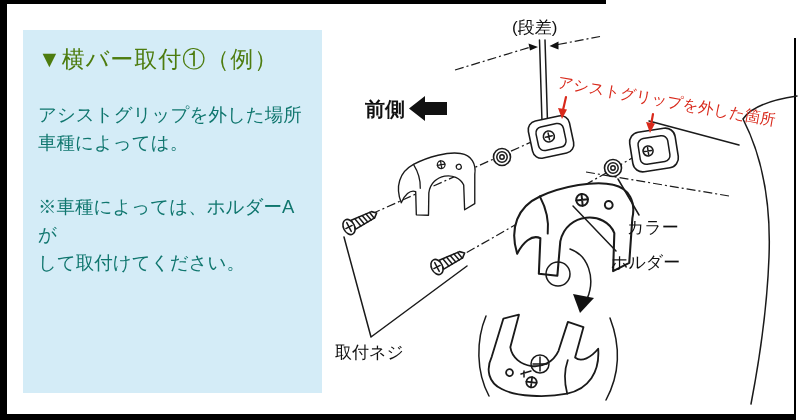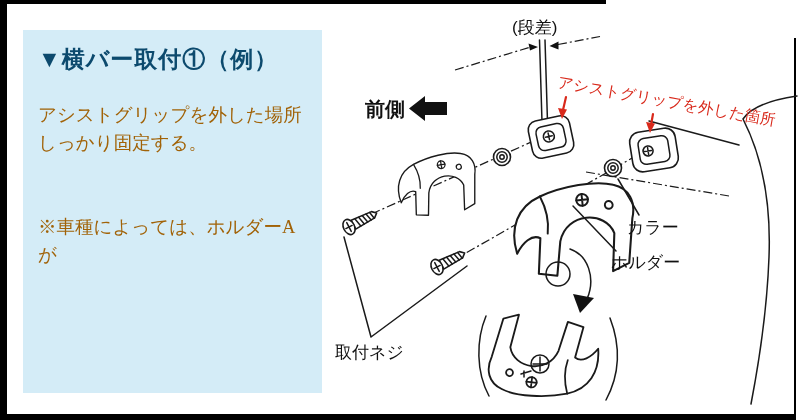--- a/index.html
+++ b/index.html
@@ -13,25 +13,25 @@
   .frame-left{left:0;top:0;width:7px;height:420px;}
   .frame-bottom{left:0;top:414px;width:794px;height:6px;}
   .frame-right{left:794px;top:38px;width:2px;height:382px;}
 
   
   .panel{
     position:absolute;left:23px;top:30px;width:299px;height:363px;
     background:#d4ecf7;box-sizing:border-box;padding:10px 10px 0 15px;
   }
   .panel-title{
-    font-size:23px;font-weight:bold;letter-spacing:1px;margin:4px 0 0 0;color:#0c4a6e;
+    font-size:23px;font-weight:normal;letter-spacing:1px;margin:4px 0 0 0;color:#4d7c0f;
   }
-  .para{font-size:18.5px;line-height:28px;color:#a16207;font-family:Liberation Serif, serif;}
+  .para{font-size:18.5px;line-height:28px;color:#0f766e;}
   .para-1{margin-top:26px;}
-  .para-2{margin-top:56px;}
+  .para-2{margin-top:36px;}
 
   
   svg.diagram{position:absolute;left:0;top:0;}
   .ink{stroke:#1a1a1a;fill:none;stroke-width:1.5;stroke-linecap:round;stroke-linejoin:round;}
   .ink-fill{stroke:#1a1a1a;fill:#ffffff;stroke-width:1.6;stroke-linejoin:round;}
   .dashdot{stroke:#1a1a1a;fill:none;stroke-width:1.2;stroke-dasharray:9 3 2 3;}
   .t-label{font-family:"Liberation Sans",sans-serif;font-size:17px;fill:#111;}
   .t-step{font-family:"Liberation Sans",sans-serif;font-size:17px;fill:#111;}
   .t-front{font-family:"Liberation Sans",sans-serif;font-size:20px;font-weight:bold;fill:#111;}
   .t-red{font-family:"Liberation Sans",sans-serif;font-size:15.5px;fill:#d9291b;}
@@ -46,24 +46,25 @@
 
   <div class="frame frame-top"></div>
   <div class="frame frame-left"></div>
   <div class="frame frame-bottom"></div>
   <div class="frame frame-right"></div>
 
   <div class="panel">
     <div class="panel-title">▼横バー取付①（例）</div>
     <div class="para para-1">
       <div>アシストグリップを外した場所</div>
-      <div>しっかり固定する。</div>
+      <div>車種によっては。</div>
     </div>
     <div class="para para-2">
       <div>※車種によっては、ホルダーAが</div>
+      <div>して取付けてください。</div>
     </div>
   </div>
 
   <svg class="diagram" width="800" height="420" viewBox="0 0 800 420">
     <defs>
       <g id="holderShape">
         <path class="ink-fill" d="M -46,12 C -50,-8 -42,-24 -24,-30 C -6,-36 20,-38 33,-33 C 45,-29 49,-18 45,-6 L 39,28 L 26,33 L 30,4 C 25,-14 -5,-16 -12,6 L -17,32 L -31,29 L -27,2 C -33,-2 -41,4 -46,12 Z"></path>
         <path class="ink" stroke-width="1" d="M -24,-30 C -20,-20 -19,-10 -21,-1"></path>
         <circle class="ink" stroke-width="1.2" cx="8" cy="-24" r="4.5"></circle>
         <path class="ink" stroke-width="1" d="M 3.5,-24 L 12.5,-24 M 8,-28.5 L 8,-19.5"></path>

